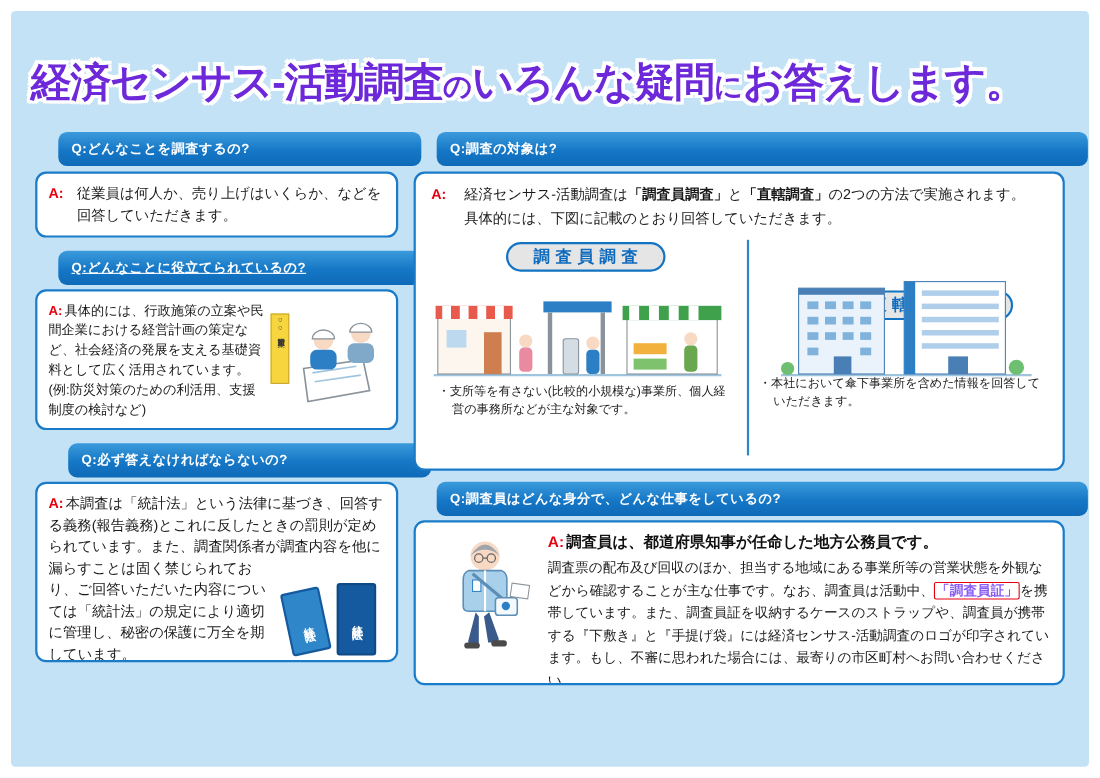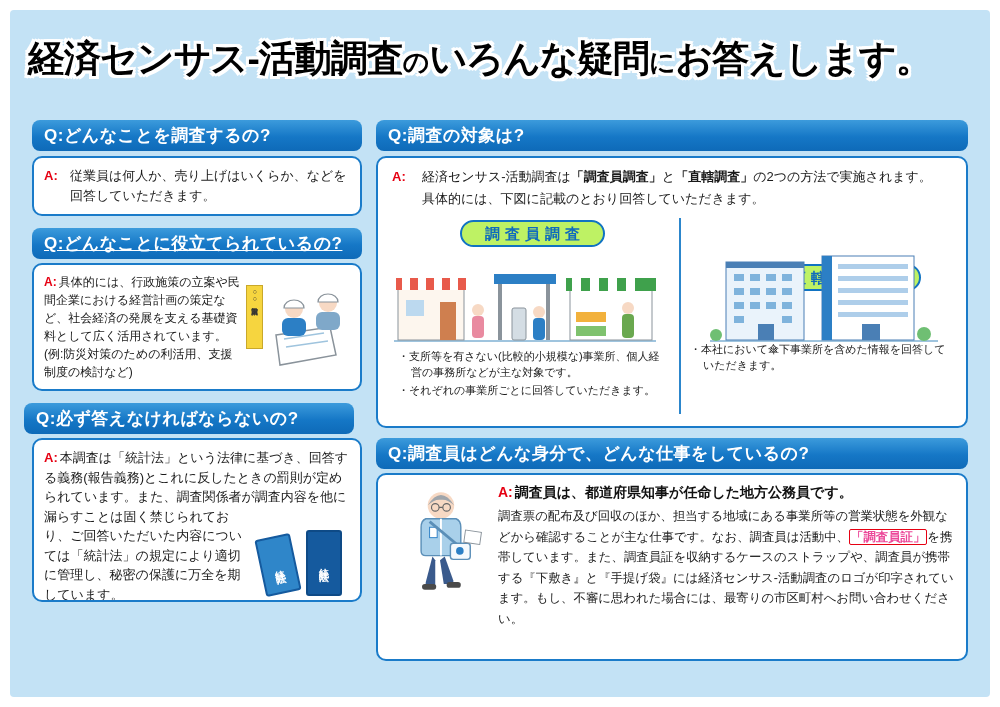--- a/index.html
+++ b/index.html
@@ -2,29 +2,29 @@
 <html><head>
 <meta charset="utf-8">
 <style>
   * { margin:0; padding:0; box-sizing:border-box; }
   html,body { width:1000px; height:707px; }
   body { font-family:"Liberation Sans","DejaVu Sans",sans-serif; background:#ffffff; }
   .page { position:relative; width:1000px; height:707px; background:#ffffff; overflow:hidden; }
   .bg { position:absolute; left:10px; top:10px; width:980px; height:687px; background:#c3e2f5; border-radius:4px; }
 
   
-  .title { position:absolute; left:28px; top:34px; width:952px; white-space:nowrap; color:#000000; font-weight:bold;
+  .title { position:absolute; left:28px; top:50px; width:952px; white-space:nowrap; color:#6d28d9; font-weight:bold;
            text-shadow:-3px -3px 0 #fff,3px -3px 0 #fff,-3px 3px 0 #fff,3px 3px 0 #fff,-3px 0 0 #fff,3px 0 0 #fff,0 -3px 0 #fff,0 3px 0 #fff; }
   .t-big { font-size:37px; letter-spacing:-1px; }
   .t-small { font-size:26px; }
 
   
   .qbar { position:absolute; background:linear-gradient(180deg,#3c9bdc 0%,#1577c6 55%,#0e6ab8 100%);
-          border-radius:8px; color:#fff; font-weight:bold; font-size:17px; line-height:31px;
-          padding:0 12px; letter-spacing:0.5px; overflow:hidden; }
+          border-radius:8px; color:#fff; font-weight:bold; font-size:12px; line-height:31px;
+          padding:0 12px; letter-spacing:0.5px; overflow:hidden;margin-left:21px; }
 
   
   .abox { position:absolute; background:#fff; border:2px solid #1a7bc9; border-radius:10px; overflow:hidden; }
   .atext { position:relative; padding:8px 10px; font-size:13px; line-height:1.5; color:#1a1a1a; }
   .atext.hang { padding-left:36px; }
   .atext.hang .amark { position:absolute; left:10px; top:8px; }
   .amark { color:#e60012; font-weight:bold; padding-right:2px; }
   .b { font-weight:bold; }
 
   
@@ -39,33 +39,33 @@
   .books { float:right; clear:right; display:block; position:relative; width:96px; height:76px; margin-left:6px; }
   .book { position:absolute; display:flex; align-items:center; justify-content:center; border-radius:3px; }
   .book-a { left:6px; top:12px; width:36px; height:58px; background:#2f86c9; border:2px solid #155a9e; transform:rotate(-12deg); }
   .book-b { left:52px; top:6px; width:36px; height:66px; background:#155a9e; border:2px solid #0e4a86; }
   .book-label { writing-mode:vertical-rl; color:#fff; font-size:10px; font-weight:bold; letter-spacing:2px; }
 
   
   .intro { position:relative; padding:10px 14px 0 44px; font-size:13px; line-height:1.45; color:#1a1a1a; }
   .intro .amark { position:absolute; left:14px; top:10px; }
   .intro2 { margin-top:3px;font-family:Liberation Serif, serif; }
-  .pill { position:absolute; height:27px; line-height:23px; background:#bef264; border:2px solid #1173c2; border-radius:15px;
+  .pill { position:absolute; height:27px; line-height:23px; background:#e5e5e5; border:2px solid #1173c2; border-radius:15px;
           color:#0f6bbd; font-weight:bold; font-size:15px; text-align:center; letter-spacing:5px; text-indent:5px; }
   .vdiv { position:absolute; width:2px; background:#2c86cc; }
   .illo { position:absolute; }
   .bullets { position:absolute; font-size:11px; line-height:1.45; color:#1a1a1a; }
   .bullet { padding-left:13px; text-indent:-13px; margin-bottom:2px; }
 
   
   .enum-text { position:absolute; left:120px; top:9px; width:458px; }
   .enum-lead { font-size:14px; color:#111; }
   .lead-strong { font-weight:bold; }
   .enum-body { margin-top:4px; font-size:12.4px; line-height:1.66; color:#1a1a1a; }
-  .hl { color:#ec4899; font-weight:bold; border:1.5px solid #e60012; border-radius:2px; padding:0 1px; }
+  .hl { color:#8b5cf6; font-weight:bold; border:1.5px solid #e60012; border-radius:2px; padding:0 1px; }
 </style>
 </head>
 <body>
 
 <div class="page">
   <div class="bg"></div>
 
   <div class="title">
     <span class="t-big">経済センサス-活動調査</span><span class="t-small">の</span><span class="t-big">いろんな疑問</span><span class="t-small">に</span><span class="t-big">お答えします。</span>
   </div>
@@ -93,21 +93,21 @@
           <rect x="14" y="43" width="24" height="18" rx="6" fill="#2c7fc5"></rect>
           <circle cx="60" cy="28" r="9" fill="#f7d9c4"></circle>
           <path d="M50 27 a10 8 0 0 1 20 0 z" fill="#ffffff" stroke="#8a939b" stroke-width="1.2"></path>
           <rect x="48" y="37" width="24" height="18" rx="6" fill="#7fa8c9"></rect>
         </svg>
       </span>
       <span class="amark">A:</span><span>具体的には、行政施策の立案や民間企業における経営計画の策定など、社会経済の発展を支える基礎資料として広く活用されています。(例:防災対策のための利活用、支援制度の検討など)</span>
     </div>
   </div>
 
-  <div class="qbar" style="left:24px;top:403px;width:330px;height:31px;">Q:必ず答えなければならないの?</div>
+  <div class="qbar" style="left:41px;top:403px;width:330px;height:31px;">Q:必ず答えなければならないの?</div>
   <div class="abox" style="left:32px;top:438px;width:330px;height:164px;">
     <div class="atext">
       <span class="push" style="height:76px;"></span>
       <span class="books">
         <span class="book book-a">
             <span class="book-label">統計法</span>
           </span>
         <span class="book book-b">
             <span class="book-label">統計法</span>
           </span>
@@ -187,29 +187,28 @@
         <rect x="128" y="48" width="70" height="5" fill="#aeceea"></rect>
         <rect x="128" y="60" width="70" height="5" fill="#aeceea"></rect>
         <rect x="152" y="72" width="18" height="16" fill="#4a7fb5"></rect>
         <circle cx="214" cy="82" r="7" fill="#6fbf73"></circle>
         <circle cx="6" cy="83" r="6" fill="#6fbf73"></circle>
       </svg>
     </div>
 
     <div class="bullets" style="left:20px;top:191px;width:272px;">
       <div class="bullet">・支所等を有さない(比較的小規模な)事業所、個人経営の事務所などが主な対象です。</div>
-      <div class="bullet">・それぞれの事業所ごとに回答していただきます。</div>
     </div>
     <div class="bullets" style="left:312px;top:184px;width:264px;">
       <div class="bullet">・本社において傘下事業所を含めた情報を回答していただきます。</div>
     </div>
   </div>
 
   <div class="qbar" style="left:376px;top:438px;width:592px;height:31px;">Q:調査員はどんな身分で、どんな仕事をしているの?</div>
-  <div class="abox" style="left:376px;top:473px;width:592px;height:188px;">
+  <div class="abox" style="left:376px;top:473px;width:592px;height:150px;">
     <div class="illo" style="left:10px;top:6px;">
       <svg width="104" height="136" viewBox="0 0 110 140">
         <circle cx="56" cy="24" r="14" fill="#f7d9c4"></circle>
         <path d="M42 24 q14 -22 28 0 q-7 -7 -14 -6 q-7 -1 -14 6 z" fill="#9fa5ab"></path>
         <circle cx="50" cy="26" r="4" fill="none" stroke="#666666" stroke-width="1.2"></circle>
         <circle cx="62" cy="26" r="4" fill="none" stroke="#666666" stroke-width="1.2"></circle>
         <line x1="54" y1="26" x2="58" y2="26" stroke="#666666" stroke-width="1.2"></line>
         <path d="M40 38 h32 q5 2 5 9 v25 q0 5 -5 5 h-32 q-5 0 -5 -5 v-25 q0 -7 5 -9 z" fill="#a9d0ea" stroke="#5b8fb8" stroke-width="1.5"></path>
         <line x1="56" y1="38" x2="56" y2="77" stroke="#ffffff" stroke-width="2"></line>
         <rect x="44" y="47" width="8" height="11" fill="#ffffff" stroke="#2c7fc5"></rect>

